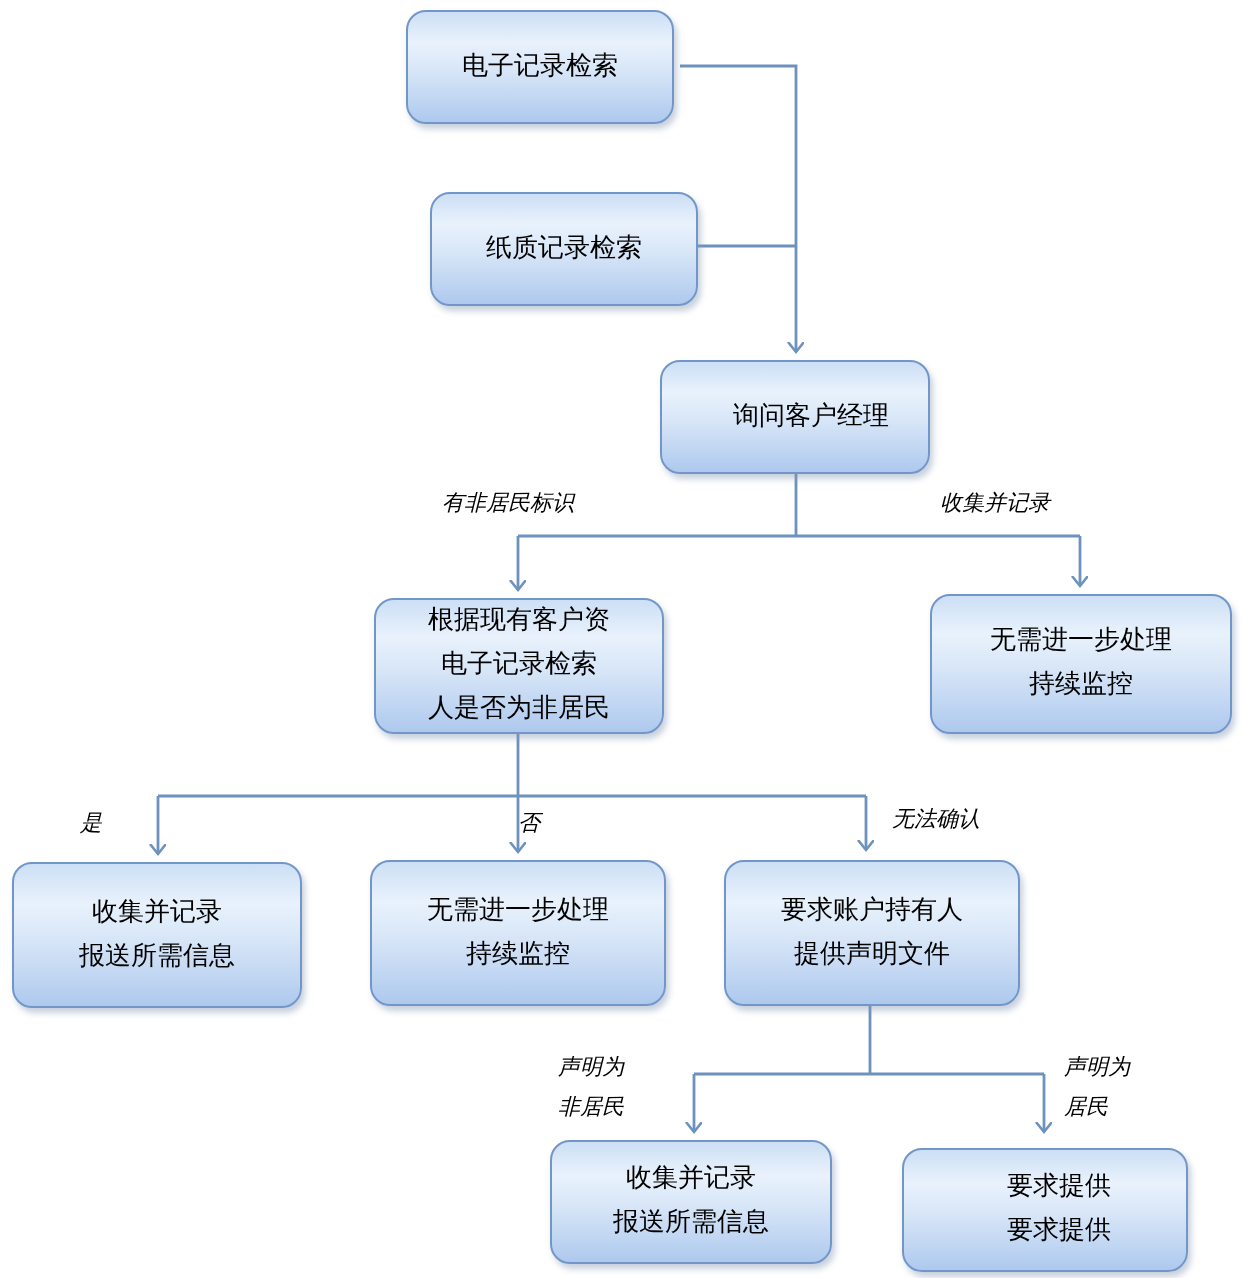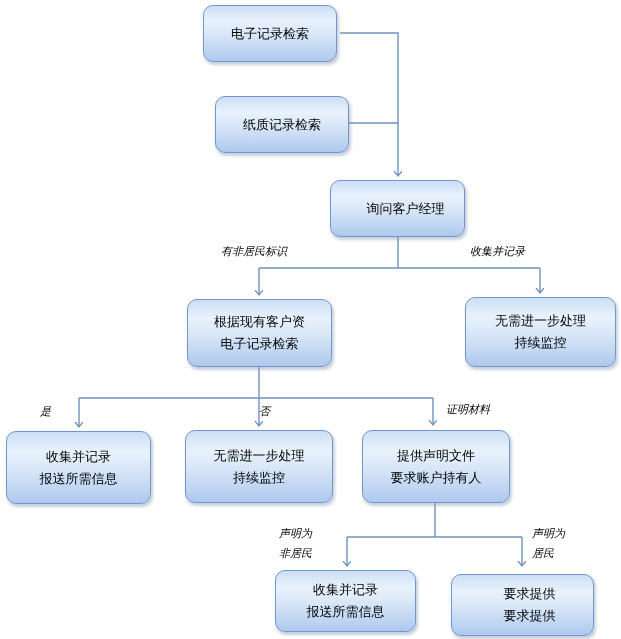--- a/index.html
+++ b/index.html
@@ -60,61 +60,62 @@
     <span>纸质记录检索</span>
   </div>
 
   <div class="node" style="left:330px;top:180px;width:135px;height:57px;padding-left:16px;">
     <span>询问客户经理</span>
   </div>
 
   <div class="node" style="left:187px;top:299px;width:145px;height:68px;text-align:right;">
     <span>根据现有客户资</span>
     <span>电子记录检索</span>
+    <span>人是否为非居民</span>
   </div>
 
   <div class="node" style="left:465px;top:297px;width:151px;height:70px;">
     <span>无需进一步处理</span>
     <span>持续监控</span>
   </div>
 
   <div class="node" style="left:6px;top:431px;width:145px;height:73px;">
     <span>收集并记录</span>
     <span>报送所需信息</span>
   </div>
 
   <div class="node" style="left:185px;top:430px;width:148px;height:73px;">
     <span>无需进一步处理</span>
     <span>持续监控</span>
   </div>
 
   <div class="node" style="left:362px;top:430px;width:148px;height:73px;">
+    <span>要求账户持有人</span>
     <span>提供声明文件</span>
-    <span>要求账户持有人</span>
   </div>
 
   <div class="node" style="left:275px;top:570px;width:141px;height:62px;">
     <span>收集并记录</span>
     <span>报送所需信息</span>
   </div>
 
   <div class="node" style="left:451px;top:574px;width:143px;height:62px;padding-left:14px;">
     <span>要求提供</span>
     <span>要求提供</span>
   </div>
 
   <div class="elabel" style="left:221px;top:242px;width:110px;">有非居民标识</div>
 
   <div class="elabel" style="left:470px;top:242px;width:110px;">收集并记录</div>
 
   <div class="elabel" style="left:40px;top:402px;width:32px;">是</div>
 
   <div class="elabel" style="left:259px;top:402px;width:32px;">否</div>
 
-  <div class="elabel" style="left:446px;top:400px;width:74px;">证明材料</div>
+  <div class="elabel" style="left:446px;top:400px;width:74px;">无法确认</div>
 
   <div class="elabel" style="left:279px;top:524px;width:56px;">
     <span>声明为</span>
     <span>非居民</span>
   </div>
 
   <div class="elabel" style="left:532px;top:524px;width:56px;">
     <span>声明为</span>
     <span>居民</span>
   </div>

